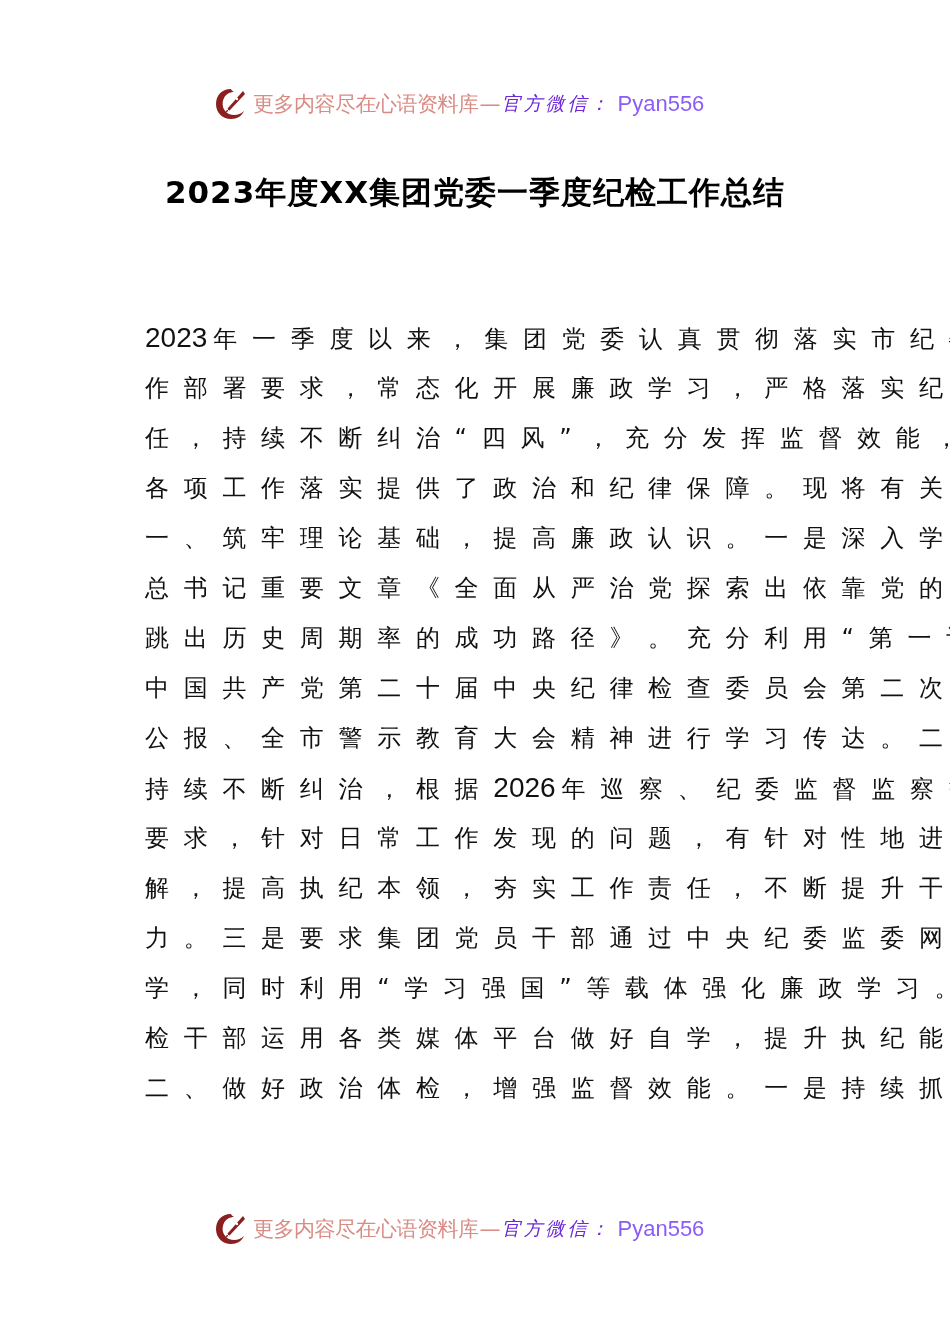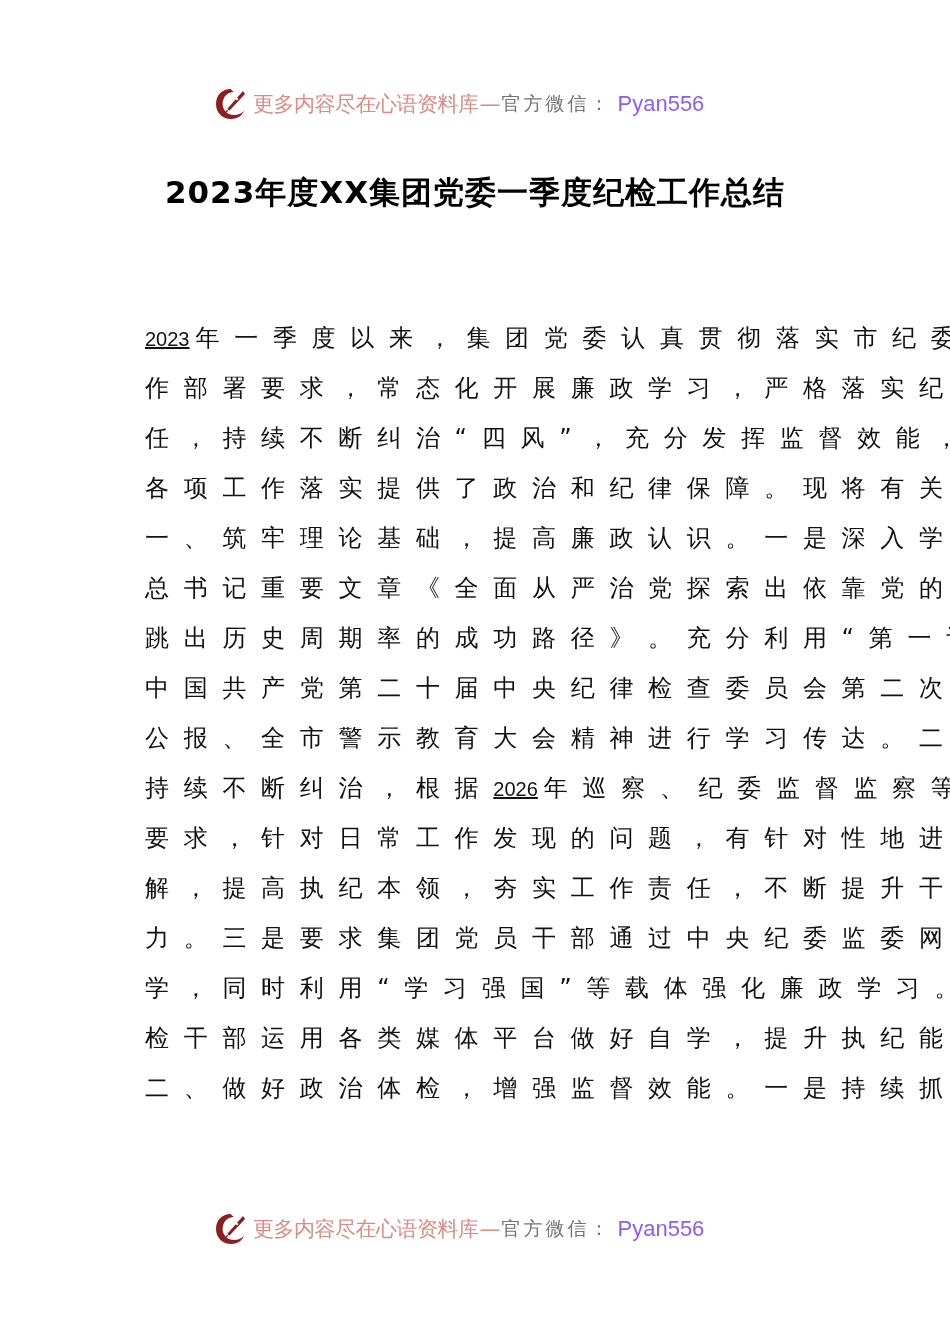--- a/index.html
+++ b/index.html
@@ -38,22 +38,23 @@
       letter-spacing: -0.5px;
     }
     .wm-dash {
       font-size: 21px;
       color: #d98b84;
       margin: 0 1px;
     }
     .wm-official {
       font-family: "DejaVu Serif", "Liberation Serif", serif;
       font-size: 19px;
-      color: #737373;
+      color: #6d28d9;
       letter-spacing: 3px;
+      font-style: italic;
     }
     .wm-id {
       font-family: "Liberation Sans", sans-serif;
       font-size: 22px;
       color: #8b5cf6;
       margin-left: 6px;
     }
     .doc-title {
       position: absolute;
       top: 170px;
@@ -78,23 +79,22 @@
       line-height: 50px;
       font-size: 24px;
       letter-spacing: 14.7px;
       white-space: nowrap;
       font-family: "DejaVu Sans", "Liberation Sans", sans-serif;
       color: #111;
     }
     .doc-line .num {
       letter-spacing: 0;
       font-family: "Liberation Sans", sans-serif;
-      font-size: 20px;
+      font-size: 28px;
       margin-right: 6px;
-      text-decoration: underline;
     }
   </style>
 </head>
 <body>
 
 <div class="watermark top">
   <span class="wm-logo">
     <svg width="36" height="36" viewBox="0 0 36 36">
       <path d="M18 3 C8 3 3 10 3 18 C3 27 10 33 18 33 C24 33 29 30 31 25 C27 29 21 30 16 28 C10 25 8 18 11 12 C13 8 17 6 21 6 C18 4 18 3 18 3 Z" fill="#8b1f1f"></path>
       <path d="M30 5 L15 22 L12 27 L17 24 L32 8 Z" fill="#8b1f1f"></path>

